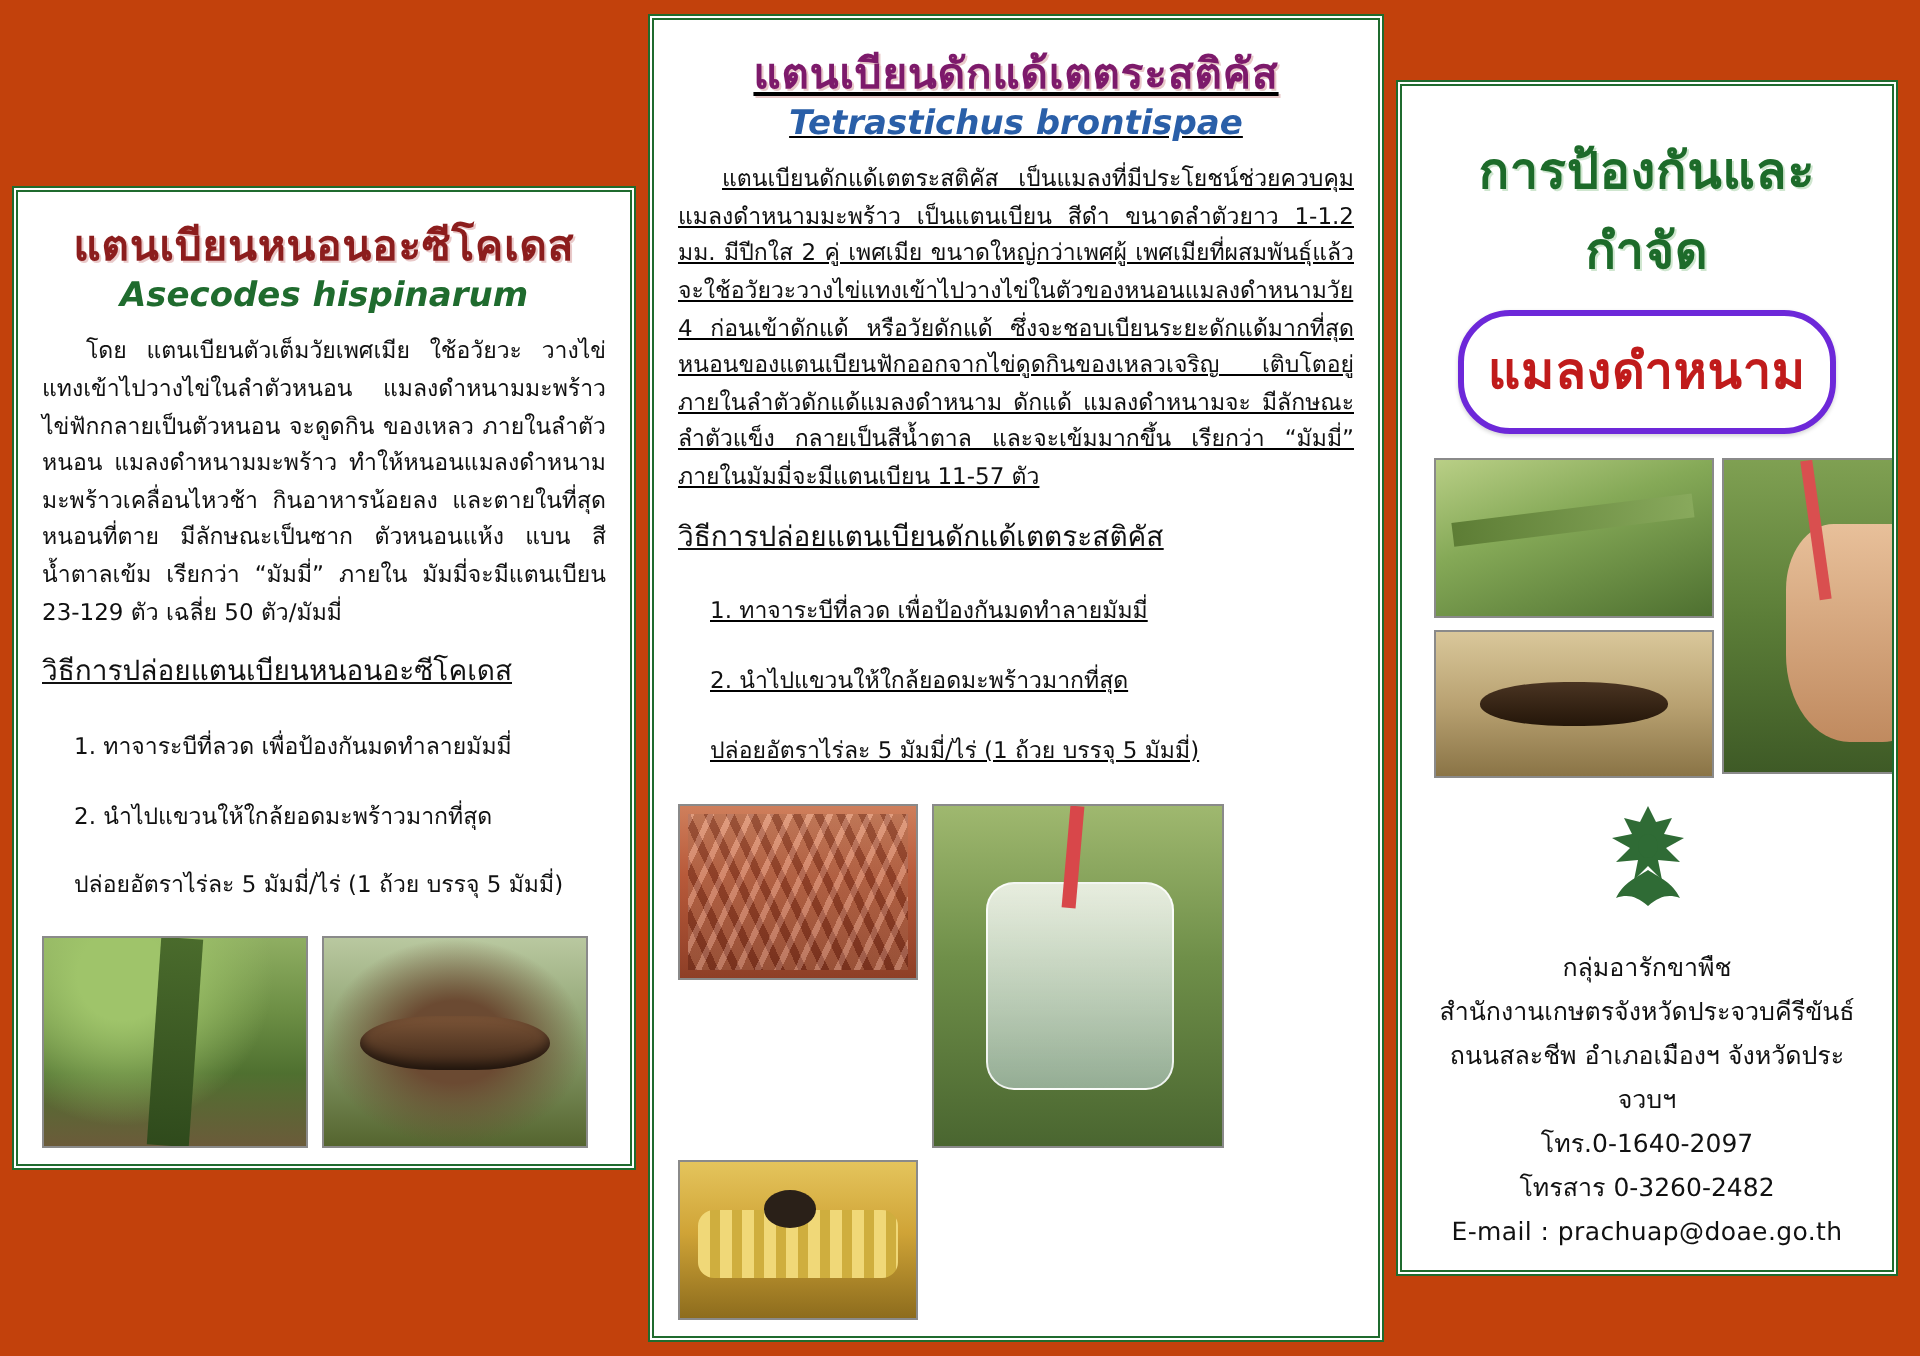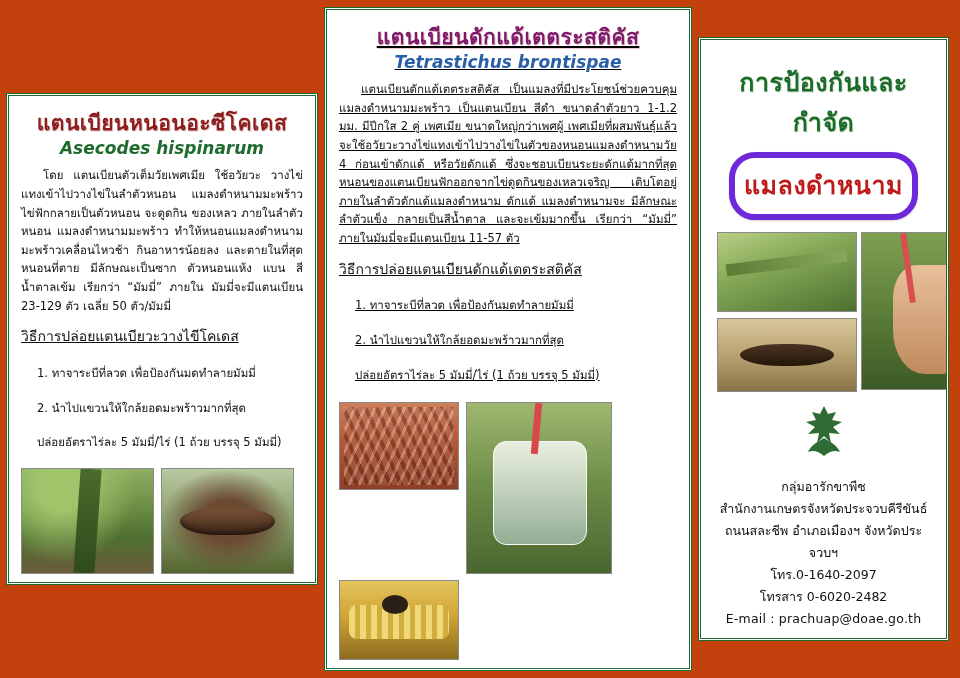--- a/index.html
+++ b/index.html
@@ -83,21 +83,21 @@
     font-size:25px;
     font-weight:bold;
     color:#1d6b2a;
     margin:14px 0 10px 0;
     letter-spacing:.5px;
     text-shadow:1px 1px 0 #cfe6cf;
   }
   .r-banner{
     margin:0 16px 12px 16px;
     background:#ffffff;
-    border:6px solid #6d28d9;
+    border:3px solid #6d28d9;
     border-radius:26px;
     padding:7px 4px 9px 4px;
     text-align:center;
     box-shadow:0 1px 2px rgba(0,0,0,.18);
   }
   .r-banner span{
     font-size:25px;
     font-weight:bold;
     color:#c01b1b;
     letter-spacing:.5px;
@@ -228,21 +228,21 @@
 <div class="brochure">
 
   <section class="panel panel-left">
     <h1 class="title-th">แตนเบียนหนอนอะซีโคเดส</h1>
     <h2 class="title-sci">Asecodes hispinarum</h2>
 
     <div class="body-text">
       <p class="indent">โดย แตนเบียนตัวเต็มวัยเพศเมีย ใช้อวัยวะ วางไข่แทงเข้าไปวางไข่ในลำตัวหนอน แมลงดำหนามมะพร้าว ไข่ฟักกลายเป็นตัวหนอน จะดูดกิน ของเหลว ภายในลำตัวหนอน แมลงดำหนามมะพร้าว ทำให้หนอนแมลงดำหนามมะพร้าวเคลื่อนไหวช้า กินอาหารน้อยลง และตายในที่สุด หนอนที่ตาย มีลักษณะเป็นซาก ตัวหนอนแห้ง แบน สีน้ำตาลเข้ม เรียกว่า “มัมมี่” ภายใน มัมมี่จะมีแตนเบียน 23-129 ตัว เฉลี่ย 50 ตัว/มัมมี่</p>
     </div>
 
-    <p class="section-head">วิธีการปล่อยแตนเบียวะวางไขีโคเดส</p>
+    <p class="section-head">วิธีการปล่อยแตนเบียนหนอนอะซีโคเดส</p>
     <p class="list-line">1. ทาจาระบีที่ลวด เพื่อป้องกันมดทำลายมัมมี่</p>
     <p class="list-line">2. นำไปแขวนให้ใกล้ยอดมะพร้าวมากที่สุด</p>
     <p class="list-line">ปล่อยอัตราไร่ละ 5 มัมมี่/ไร่ (1 ถ้วย บรรจุ 5 มัมมี่)</p>
 
     <div class="photo-row">
       <div class="ph sc-palm" style="width:131px;height:104px;"></div>
       <div class="ph sc-larva" style="width:131px;height:104px;"></div>
     </div>
   </section>
 
@@ -295,18 +295,18 @@
           </g>
         </svg>
       </div>
     </div>
 
     <div class="contact">
       <div>กลุ่มอารักขาพืช</div>
       <div>สำนักงานเกษตรจังหวัดประจวบคีรีขันธ์</div>
       <div>ถนนสละชีพ  อำเภอเมืองฯ  จังหวัดประจวบฯ</div>
       <div>โทร.0-1640-2097</div>
-      <div>โทรสาร 0-6020-2482</div>
+      <div>โทรสาร 0-3260-2482</div>
       <div class="email">E-mail : prachuap@doae.go.th</div>
     </div>
   </section>
 
 </div>
 
 </body></html>

